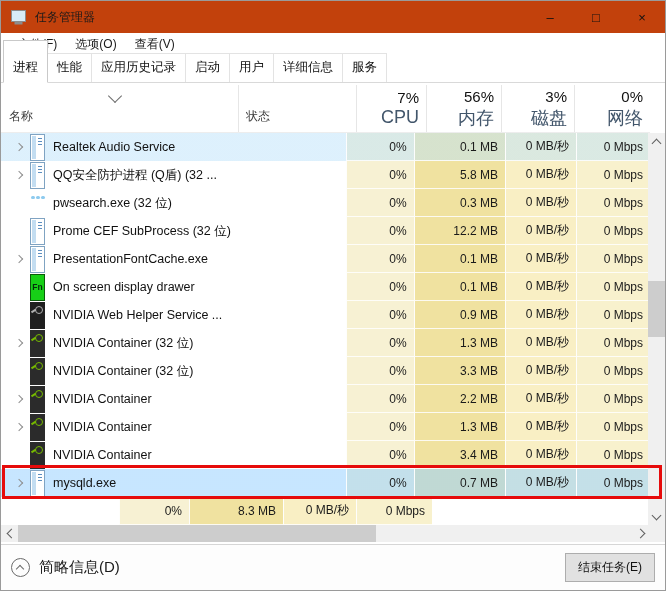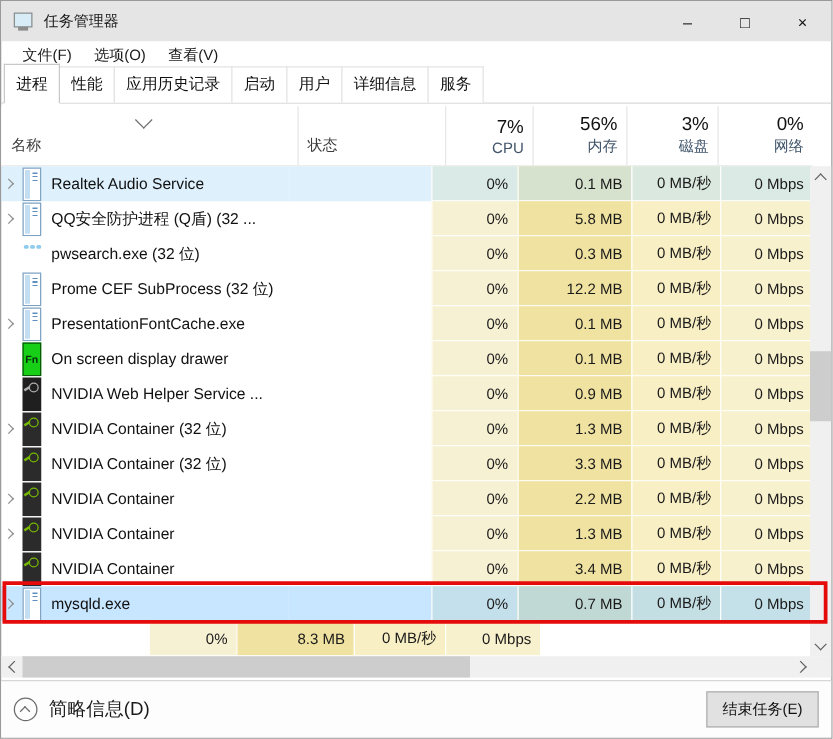--- a/index.html
+++ b/index.html
@@ -1,57 +1,57 @@
 <!DOCTYPE html>
 <html style="--cpu-col: #f7f1d3; --mem-col: #f0e2a0; --disk-col: #f9efc4; --net-col: #f8f1cd; --sel-ov: rgba(153,209,255,0.55); --hover-ov: rgba(188,226,250,0.5); --ann-col: #e60b0b;"><head>
 <meta charset="utf-8">
 <style>
   html,body{margin:0;padding:0;width:666px;height:591px;overflow:hidden;
     font-family:"Liberation Sans","DejaVu Sans",sans-serif;background:#fff;}
   .window{position:absolute;inset:0;border:1px solid #9a9a9a;background:#fff;box-sizing:border-box;}
 
   
-  .titlebar{position:absolute;left:0;top:0;right:0;height:32px;display:flex;align-items:center;background:#e5e5e5;}
+  .titlebar{position:absolute;left:0;top:0;right:0;height:32px;display:flex;align-items:center;background:#c2410c;}
   .app-icon{width:16px;height:15px;position:relative;margin-left:10px;flex:0 0 16px;}
   .app-icon::before{content:"";position:absolute;left:0;top:0;width:13px;height:10px;border:1px solid #8c8c8c;background:#d8ecf7;}
   .app-icon::after{content:"";position:absolute;left:4px;top:12px;width:7px;height:2px;background:#8c8c8c;box-shadow:0 0 0 0.5px #8c8c8c;}
   .win-title{font-size:12px;color:#1a1a1a;margin-left:8px;}
   .controls{margin-left:auto;display:flex;height:100%;}
   .ctrl{width:46px;height:100%;display:flex;align-items:center;justify-content:center;font-size:13px;color:#111;}
 
   
   .menubar{position:absolute;left:0;top:32px;right:0;height:22px;display:flex;align-items:center;padding-left:8px;font-size:12px;color:#1a1a1a;}
   .menu-item{padding:3px 9px;}
 
   
   .tabbar{position:absolute;left:0;top:54px;right:0;height:28px;display:flex;align-items:flex-end;padding-left:2px;border-bottom:1px solid #d9d9d9;box-sizing:border-box;}
   .tab{font-size:12.5px;color:#111;padding:5px 9px 6px 9px;border:1px solid #e3e3e3;border-bottom:none;background:#fff;margin-right:-1px;position:relative;}
-  .tab.active{padding-top:7px;border-color:#c9c9c9;z-index:2;margin-bottom:-1px;border-bottom:1px solid #fff;font-family:Liberation Mono, monospace;}
+  .tab.active{padding-top:18px;border-color:#c9c9c9;z-index:2;margin-bottom:-1px;border-bottom:1px solid #fff;font-family:Liberation Mono, monospace;}
 
   
   .thead{position:absolute;left:0;top:84px;width:649px;height:48px;border-bottom:1px solid #ededed;box-sizing:border-box;background:#fff;}
   .hcol{position:absolute;top:0;bottom:0;box-sizing:border-box;}
   .hcol-name{left:0;width:237px;}
   .hcol-status{left:237px;width:118px;border-left:1px solid #e6e6e6;}
   .hcol-val{display:flex;flex-direction:column;align-items:flex-end;justify-content:center;gap:1px;padding-right:7px;border-left:1px solid #e6e6e6;}
   .hcol-cpu{left:355px;width:70px;}
   .hcol-mem{left:425px;width:75px;}
   .hcol-disk{left:500px;width:73px;}
   .hcol-net{left:573px;width:76px;}
   .hpct{font-size:15px;color:#111;}
-  .hlabel{font-size:12px;color:#42566b;}
+  .hlabel{font-size:18px;color:#42566b;}
   .hname-label{position:absolute;left:8px;bottom:7px;font-size:12px;color:#3c3c3c;}
   .hstatus-label{position:absolute;left:7px;bottom:7px;font-size:12px;color:#3c3c3c;}
   .sortchev{position:absolute;left:109px;top:6px;width:9px;height:9px;border-right:1.4px solid #6e6e6e;border-bottom:1.4px solid #6e6e6e;transform:rotate(45deg);}
 
   
   .rows{position:absolute;left:0;top:132px;width:649px;height:392px;}
   .row{height:28px;display:flex;box-sizing:border-box;}
   .cell{box-sizing:border-box;display:flex;align-items:center;}
-  .c-name{width:237px;padding-left:0;overflow:hidden;}
+  .c-name{width:237px;padding-left:12px;overflow:hidden;}
   .c-status{width:118px;}
   .c-heat{justify-content:flex-end;padding-right:7px;font-size:12px;color:#1a1a1a;
           border-left:1px solid rgba(255,255,255,0.95);border-bottom:1px solid rgba(255,255,255,0.85);}
   .c-cpu{width:70px;background-color:var(--cpu-col);}
   .c-mem{width:94px;background-color:var(--mem-col);}
   .c-disk{width:73px;background-color:var(--disk-col);}
   .c-net{width:76px;background-color:var(--net-col);}
   .row.hover .cell{background-image:linear-gradient(var(--hover-ov),var(--hover-ov));}
   .row.selected .cell{background-image:linear-gradient(var(--sel-ov),var(--sel-ov));}
   .pname{font-size:12.5px;color:#111;margin-left:8px;white-space:nowrap;overflow:hidden;}

